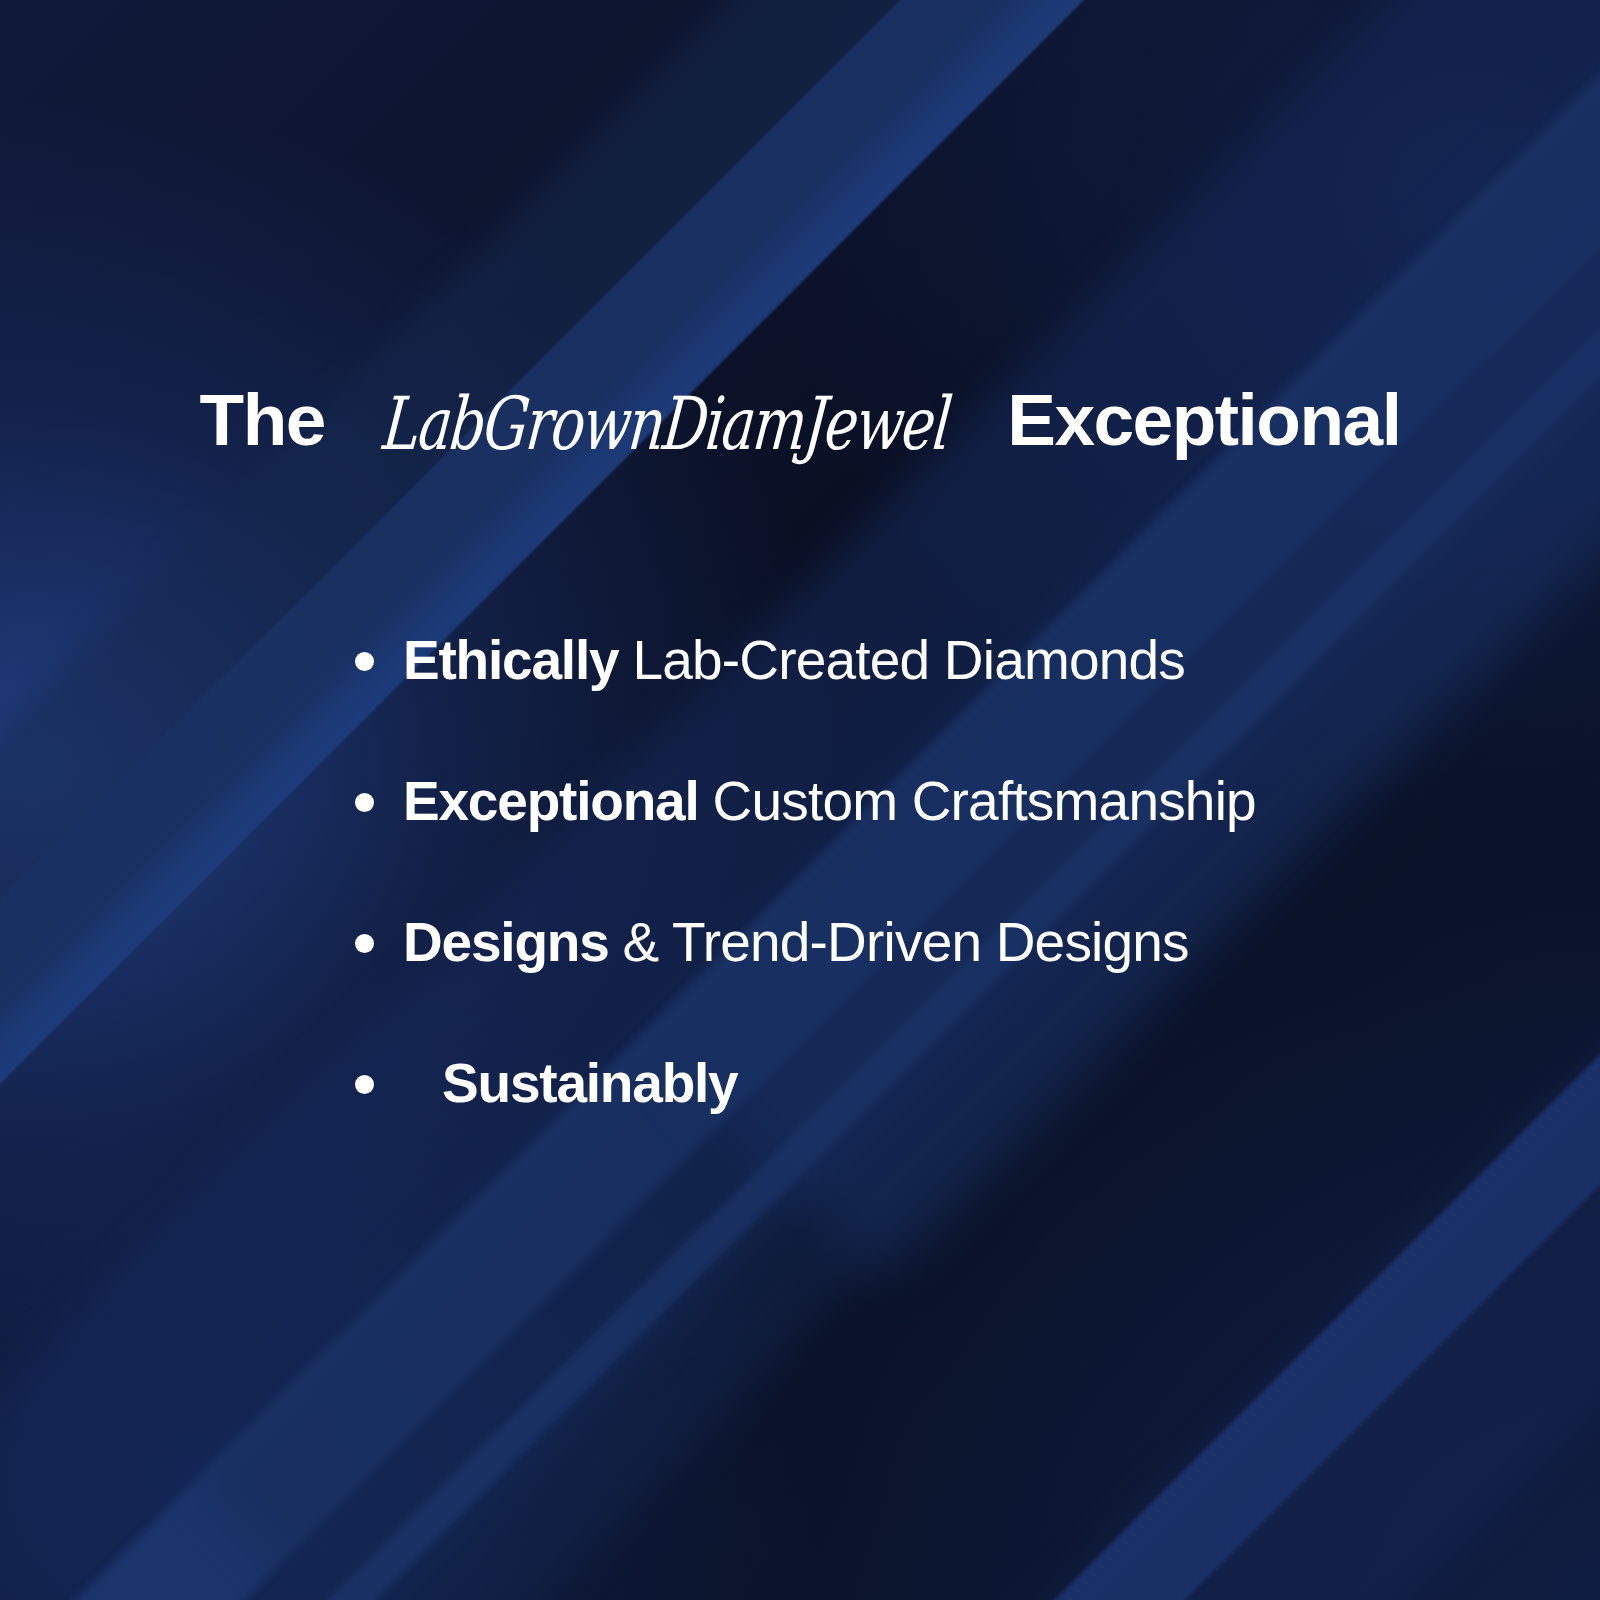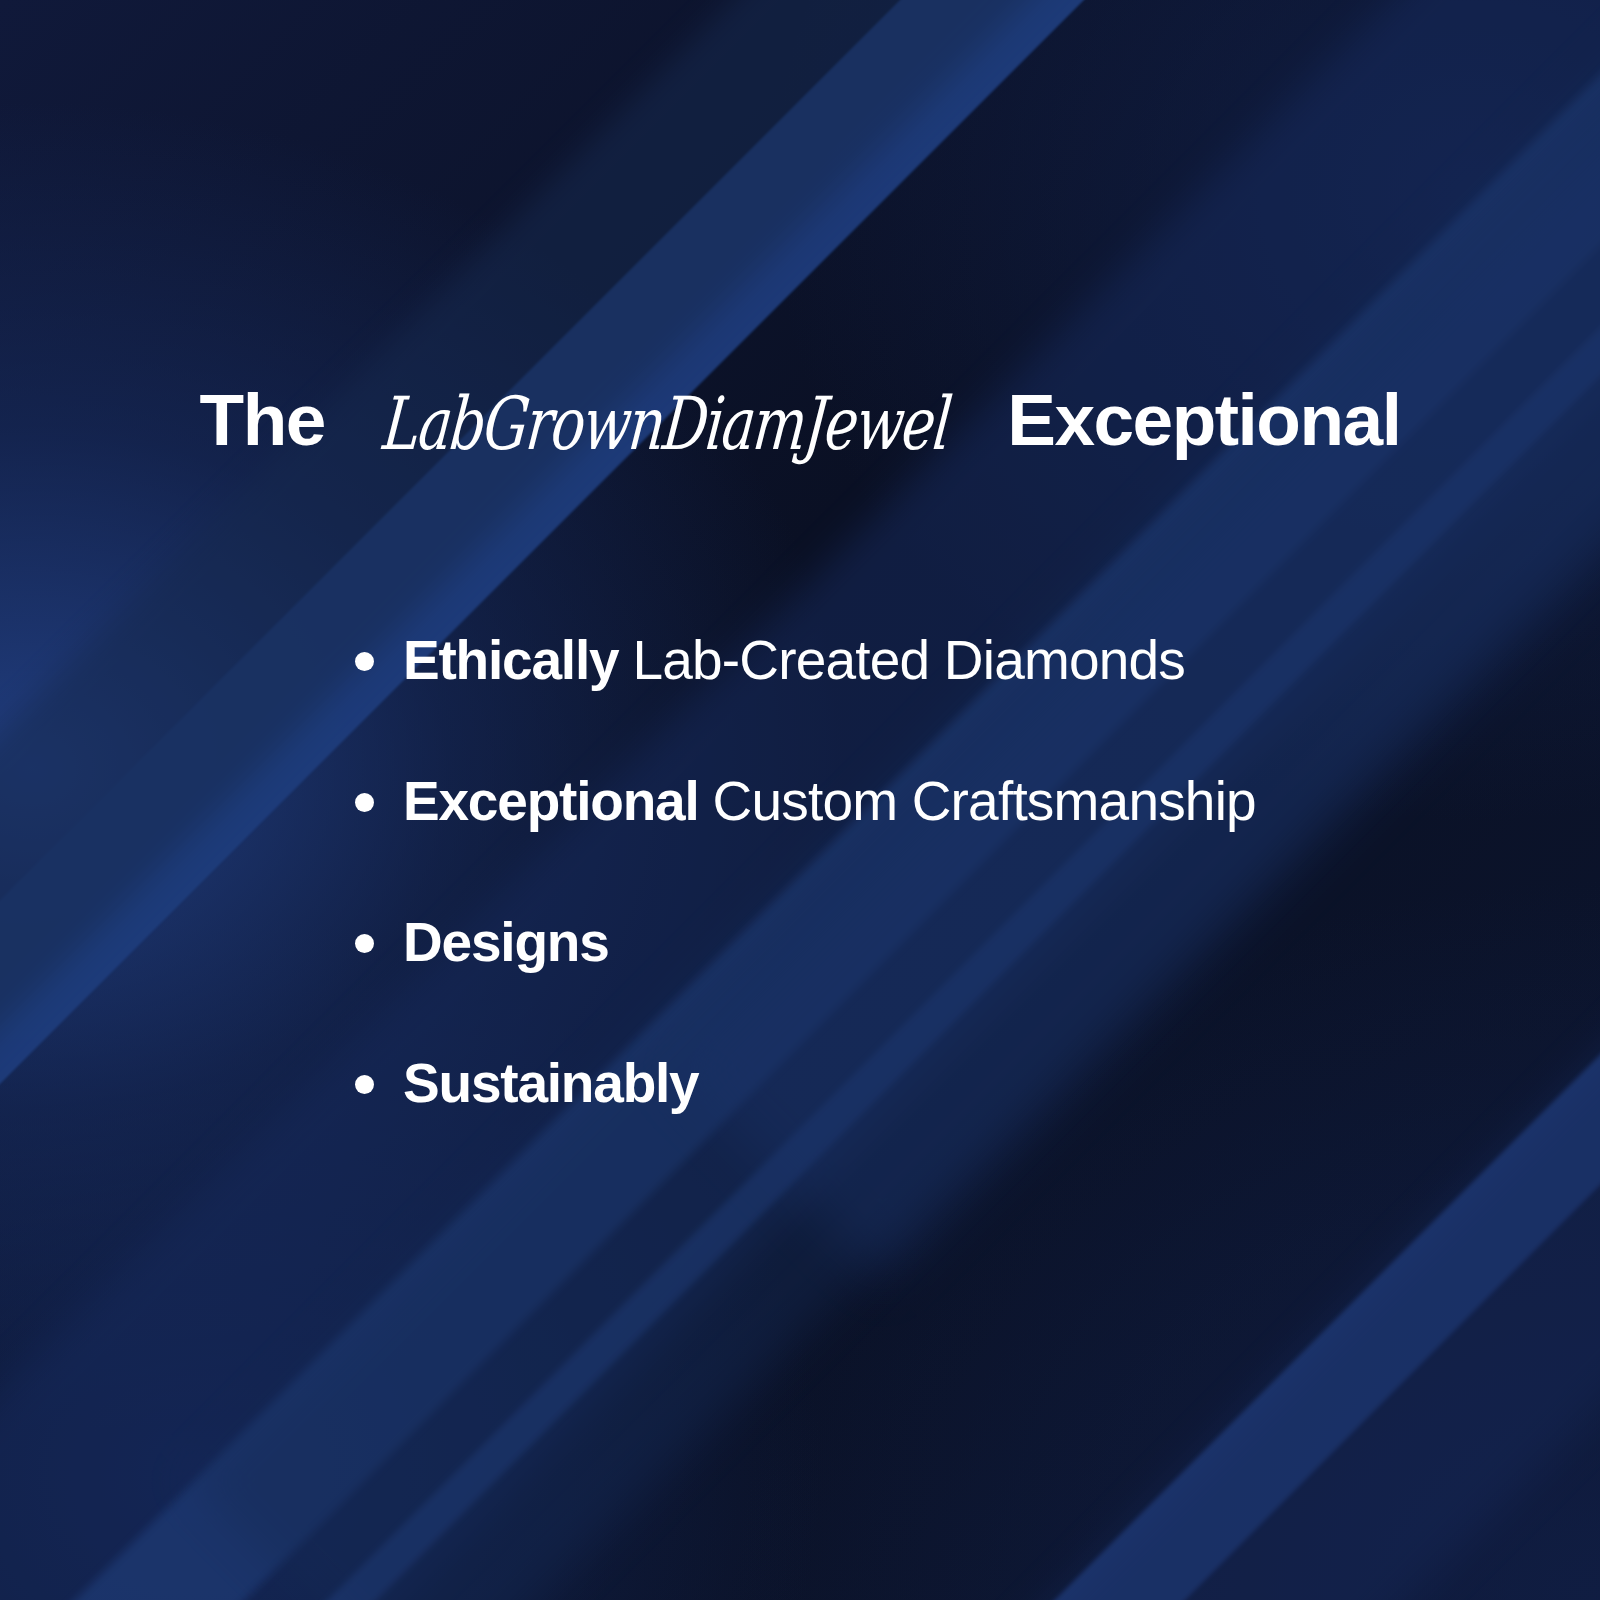--- a/index.html
+++ b/index.html
@@ -80,21 +80,21 @@
     top:617px;
     width:1200px;
   }
   .bullet-row{
     display:flex;
     align-items:center;
     height:86px;
     margin-bottom:55px;
     white-space:nowrap;
   }
-  .bullet-row:last-child{ margin-bottom:0; }
+  .bullet-row:last-child{ margin-bottom:0;gap:39px; }
 
   .dot{
     width:19px; height:19px;
     border-radius:50%;
     background:#ffffff;
     flex:0 0 auto;
     margin-right:29px;
     position:relative;
     top:1px;
   }
@@ -149,20 +149,21 @@
         <span class="b-rest">Lab-Created Diamonds</span>
       </div>
       <div class="bullet-row">
         <span class="dot"></span>
         <span class="b-strong">Exceptional</span>
         <span class="b-rest">Custom Craftsmanship</span>
       </div>
       <div class="bullet-row">
         <span class="dot"></span>
         <span class="b-strong">Designs</span>
+        <span class="b-rest">&amp; Trend-Driven Designs</span>
       </div>
       <div class="bullet-row">
         <span class="dot"></span>
         <span class="b-strong">Sustainably</span>
       </div>
     </div>
 
 </div>
 
 </body></html>

